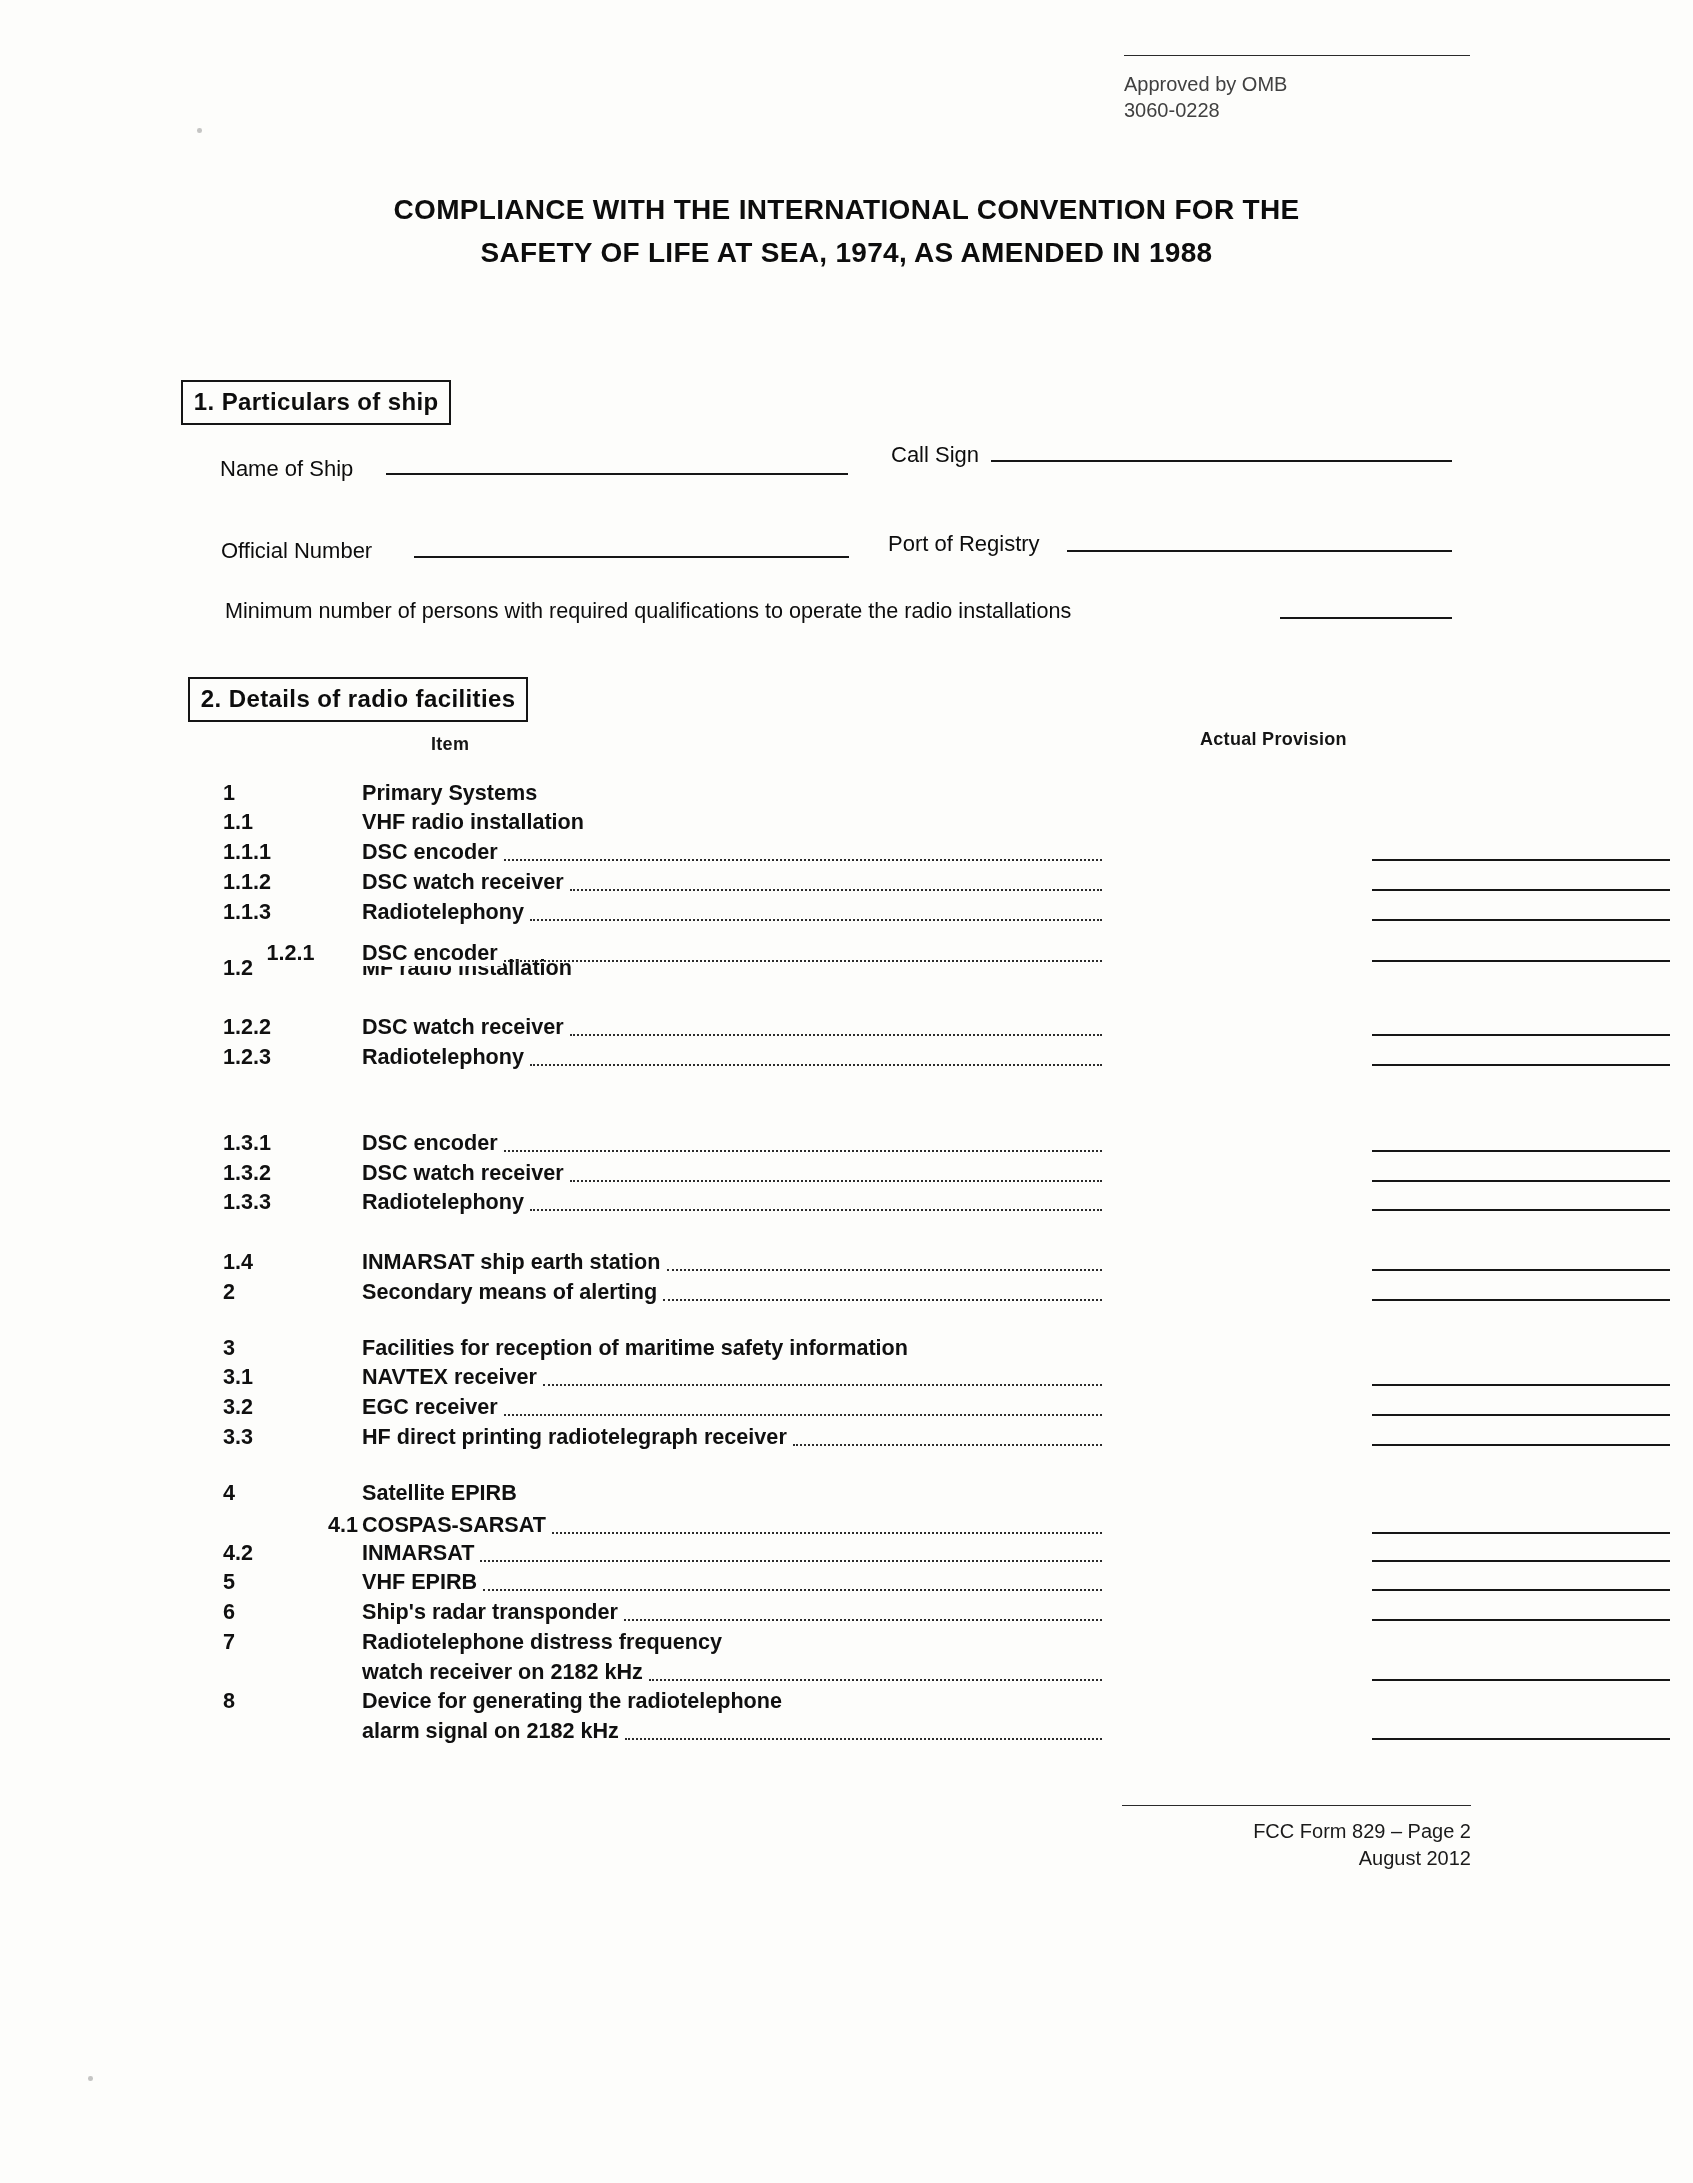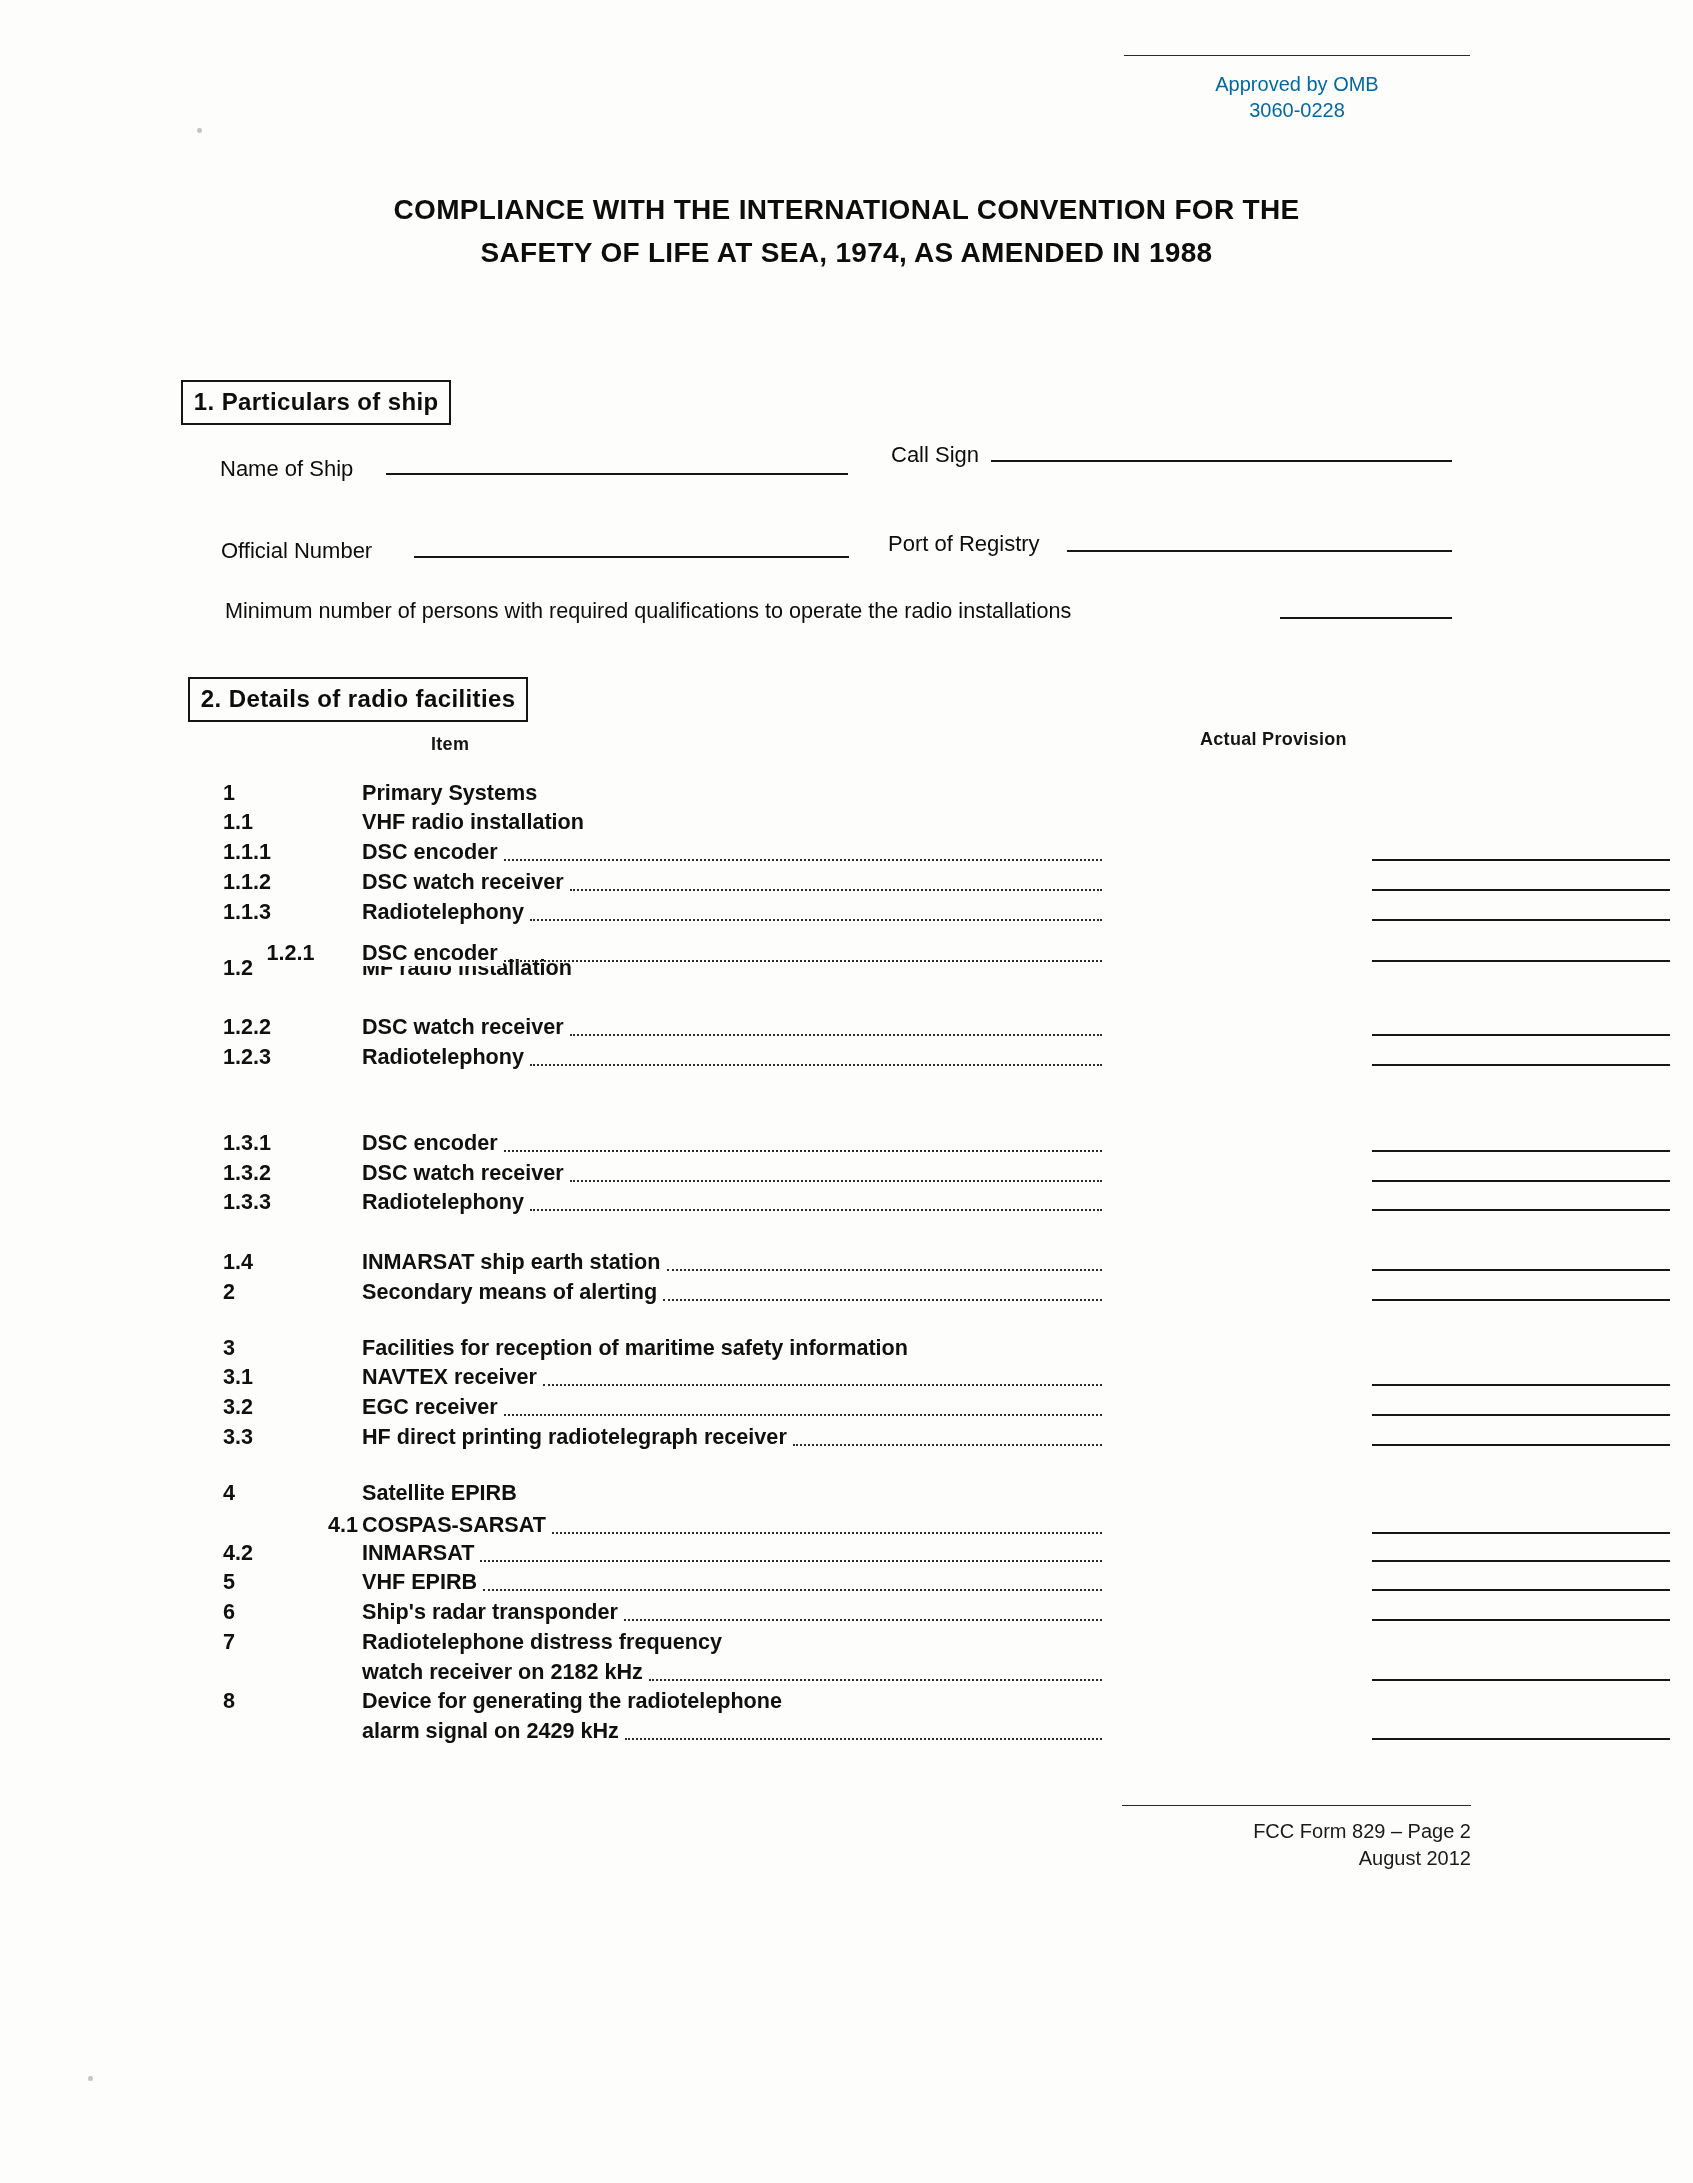--- a/index.html
+++ b/index.html
@@ -22,24 +22,24 @@
     inset: 0;
     background: #fdfdfb;
   }
 
   
   .omb-box {
     position: absolute;
     left: 1124px;
     top: 55px;
     width: 346px;
-    text-align: center;
+    text-align: left;
     font-size: 20px;
     line-height: 1.32;
-    color: #0369a1;
+    color: #404040;
     border-top: 1.4px solid #2a2a2a;
     padding-top: 15px;
   }
 
   
   .title {
     position: absolute;
     left: 0;
     top: 189px;
     width: 1693px;
@@ -338,21 +338,21 @@
         <div class="item-label">watch receiver on 2182 kHz</div>
         <div class="leader" style="left: 426px; width: 453px;"></div>
         <div class="answer-rule" style="top: 20px;"></div>
       </div>
       <div class="item-row" style="top: 1688px;">
         <div class="item-num">8</div>
         <div class="item-label">Device for generating the radiotelephone</div>
       </div>
       <div class="item-row" style="top: 1718px;">
         <div class="item-num"></div>
-        <div class="item-label">alarm signal on 2429 kHz</div>
+        <div class="item-label">alarm signal on 2182 kHz</div>
         <div class="leader" style="left: 402px; width: 477px;"></div>
         <div class="answer-rule" style="top: 20px;"></div>
       </div>
     </div>
 
   <div class="footer">
     <div>FCC Form 829 – Page 2</div>
     <div>August 2012</div>
   </div>
 

